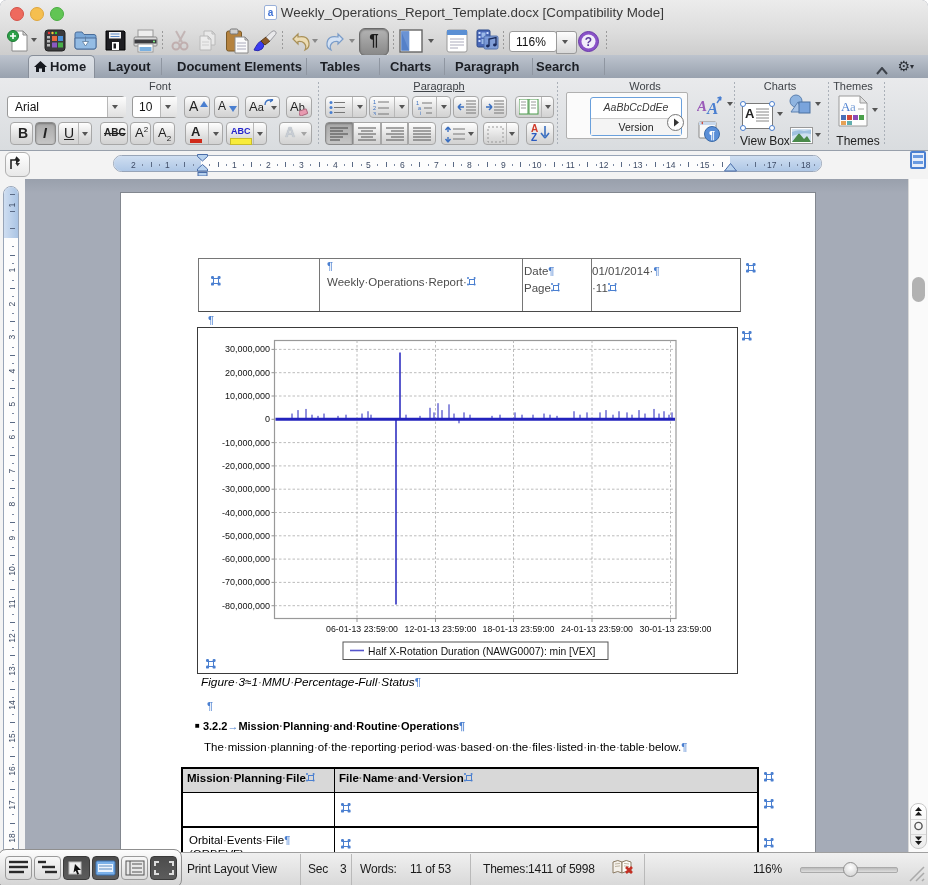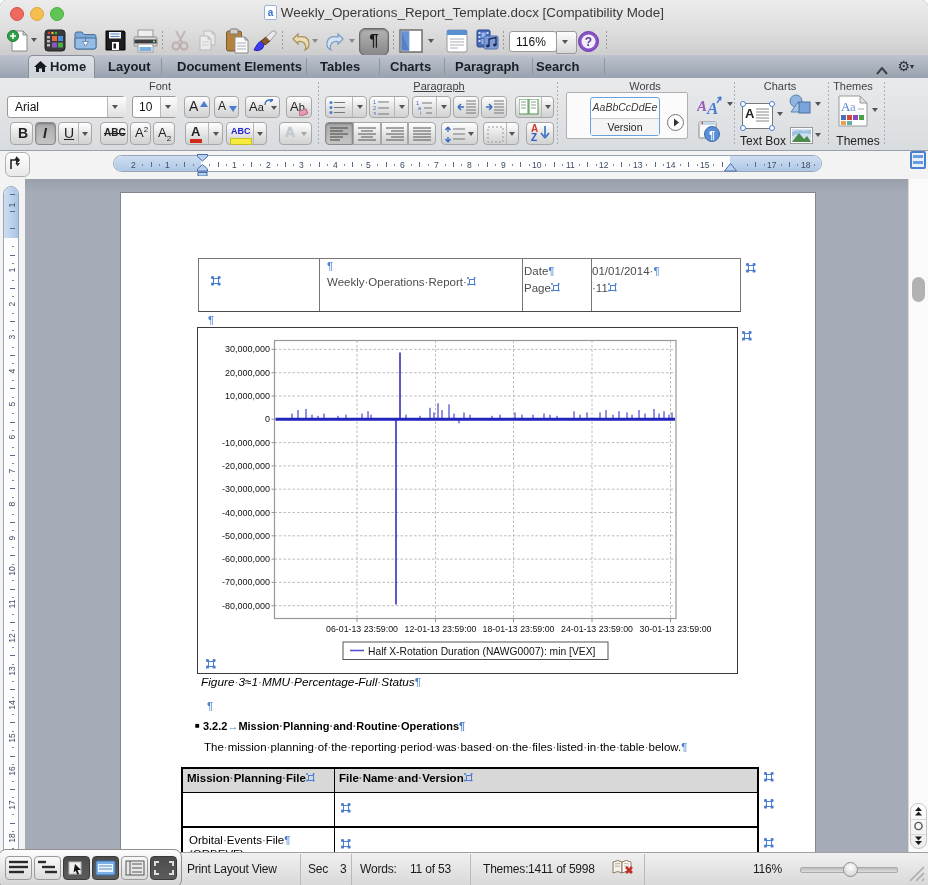--- a/index.html
+++ b/index.html
@@ -426,21 +426,21 @@
       </div>
   <div class="rbtn" style="left:526px;top:44px;width:28px;height:23px;">
         <span style="position:absolute;left:4px;top:0px;font-size:10px;font-weight:bold;color:#d03a2a;">A</span>
         <span style="position:absolute;left:4px;top:9px;font-size:10px;font-weight:bold;color:#2a5ac0;">Z</span>
         <svg width="10" height="16" style="position:absolute;left:13px;top:3px;">
           <path d="M5 0 L5 10 M5 12 L1 7 M5 12 L9 7" stroke="#3a6fc0" stroke-width="1.6" fill="none"></path>
         </svg>
       </div>
 
   <div style="position:absolute;left:566px;top:14px;width:122px;height:47px;background:#fbfbfb;border:1px solid #b0b0b0;border-radius:2px;box-sizing:border-box;"></div>
-  <div style="position:absolute;left:590px;top:19px;width:70px;height:39px;background:#fff;border:1.5px solid #6aa0dc;border-radius:3px;box-sizing:border-box;">
+  <div style="position:absolute;left:590px;top:19px;width:92px;height:39px;background:#fff;border:1.5px solid #6aa0dc;border-radius:3px;box-sizing:border-box;">
     <div style="position:absolute;left:0;top:3px;width:100%;text-align:center;font-size:10.5px;font-style:italic;color:#3a3a3a;">AaBbCcDdEe</div>
     <div style="position:absolute;left:0;bottom:0;width:100%;height:16px;border-top:1px solid #ccc;background:#f4f4f4;text-align:center;font-size:10.5px;color:#222;line-height:16px;">Version</div>
   </div>
   <div style="position:absolute;left:667px;top:36px;width:15px;height:15px;border:1px solid #777;border-radius:50%;background:#fdfdfd;"><svg width="15" height="15">
           <path d="M6 3.5 L11 7.5 L6 11.5 Z" fill="#333"></path>
         </svg></div>
   <div class="ic" style="left:697px;top:17px;"><svg width="26" height="20">
           <text x="0" y="16" font-size="15" font-weight="bold" font-style="italic" fill="#9a5ab8" font-family="Liberation Serif">A</text>
           <text x="10" y="19" font-size="17" font-weight="bold" font-style="italic" fill="#4a7fd0" font-family="Liberation Serif">A</text>
           <path d="M20 8 L24 2 M24 2 L20.5 3 M24 2 L23.5 5.5" stroke="#4a7fd0" stroke-width="1.4" fill="none"></path>
@@ -462,21 +462,21 @@
           <line x1="0" y1="8" x2="13" y2="8" stroke="#888"></line>
           <line x1="0" y1="11" x2="13" y2="11" stroke="#888"></line>
           <line x1="0" y1="14" x2="13" y2="14" stroke="#888"></line>
         </svg>
     <span style="position:absolute;left:-3px;top:-3px;width:4px;height:4px;border:1px solid #4a7fd0;border-radius:50%;background:#fff;"></span>
         <span style="position:absolute;right:-3px;top:-3px;width:4px;height:4px;border:1px solid #4a7fd0;border-radius:50%;background:#fff;"></span>
         <span style="position:absolute;left:-3px;bottom:-3px;width:4px;height:4px;border:1px solid #4a7fd0;border-radius:50%;background:#fff;"></span>
         <span style="position:absolute;right:-3px;bottom:-3px;width:4px;height:4px;border:1px solid #4a7fd0;border-radius:50%;background:#fff;"></span>
   </div>
   <div class="dd" style="left:777px;top:34px;"></div>
-  <div style="position:absolute;left:740px;top:56px;font-size:12px;color:#222;">Text Box</div>
+  <div style="position:absolute;left:740px;top:56px;font-size:12px;color:#222;">View Box</div>
   <div class="ic" style="left:788px;top:16px;"><svg width="25" height="21">
           <circle cx="8" cy="7" r="6" fill="#8fb4e0" stroke="#5a80b0"></circle>
           <path d="M3 18 L10 8 L15 18 Z" fill="#a8c4e8" stroke="#5a80b0"></path>
           <rect x="11" y="8" width="11" height="11" fill="#7aa4dc" stroke="#4a70a0"></rect>
         </svg></div>
   <div class="dd" style="left:815px;top:24px;"></div>
   <div class="ic" style="left:790px;top:49px;"><svg width="23" height="17">
           <rect x="0.5" y="0.5" width="22" height="16" fill="#fff" stroke="#999"></rect>
           <rect x="2" y="2" width="19" height="13" fill="#cfe0f0"></rect>
           <path d="M2 15 L9 6 L14 12 L17 9 L21 15 Z" fill="#4a8a4a"></path>

